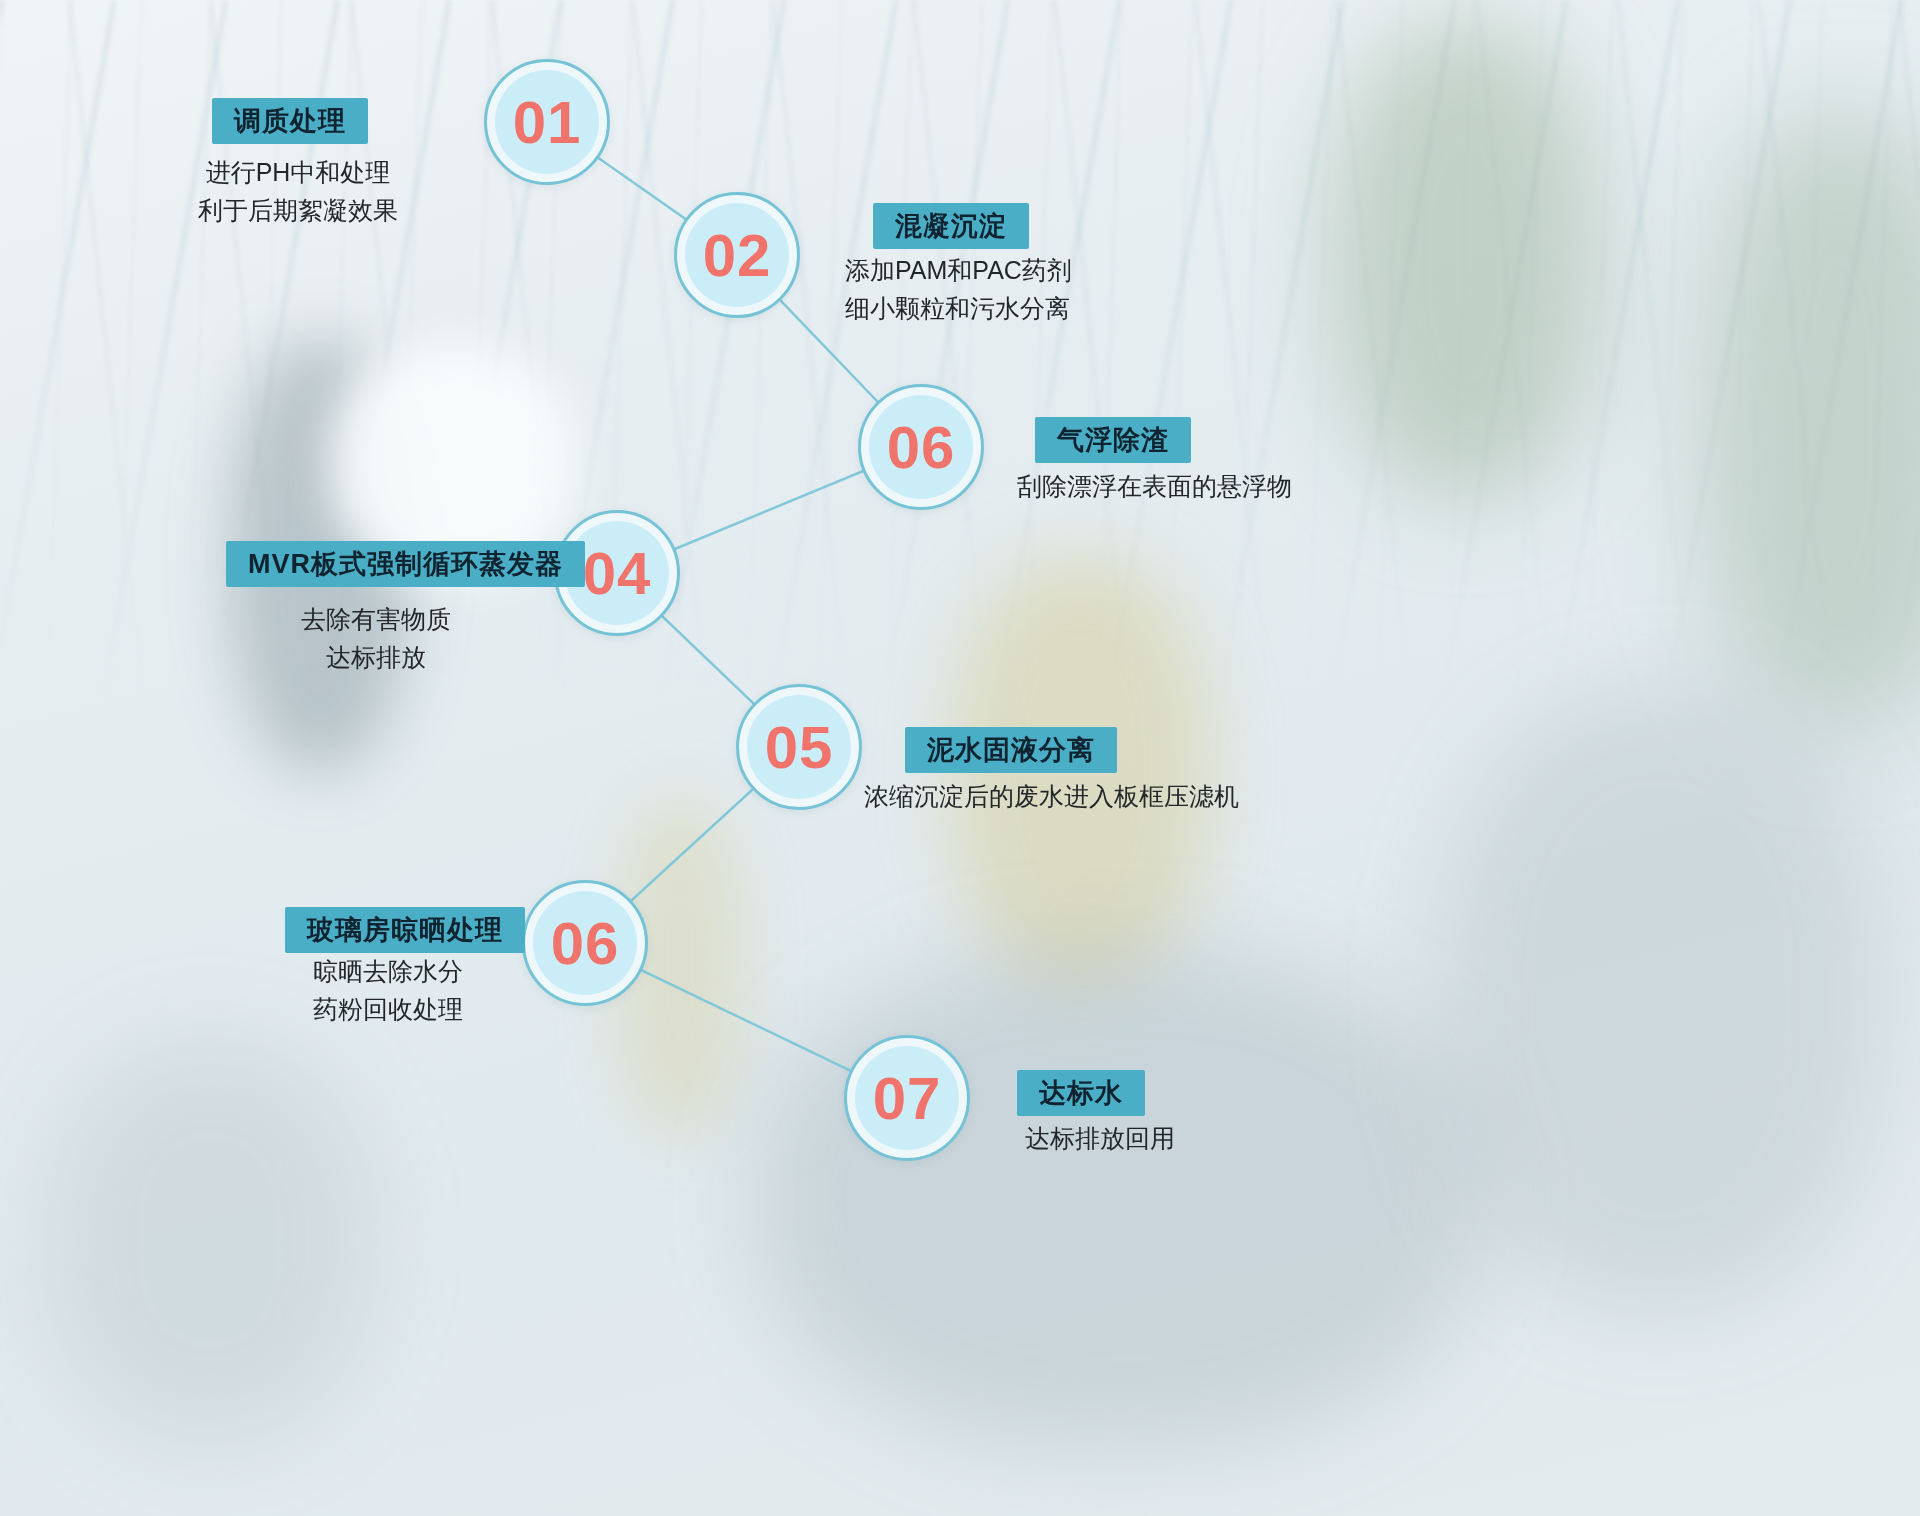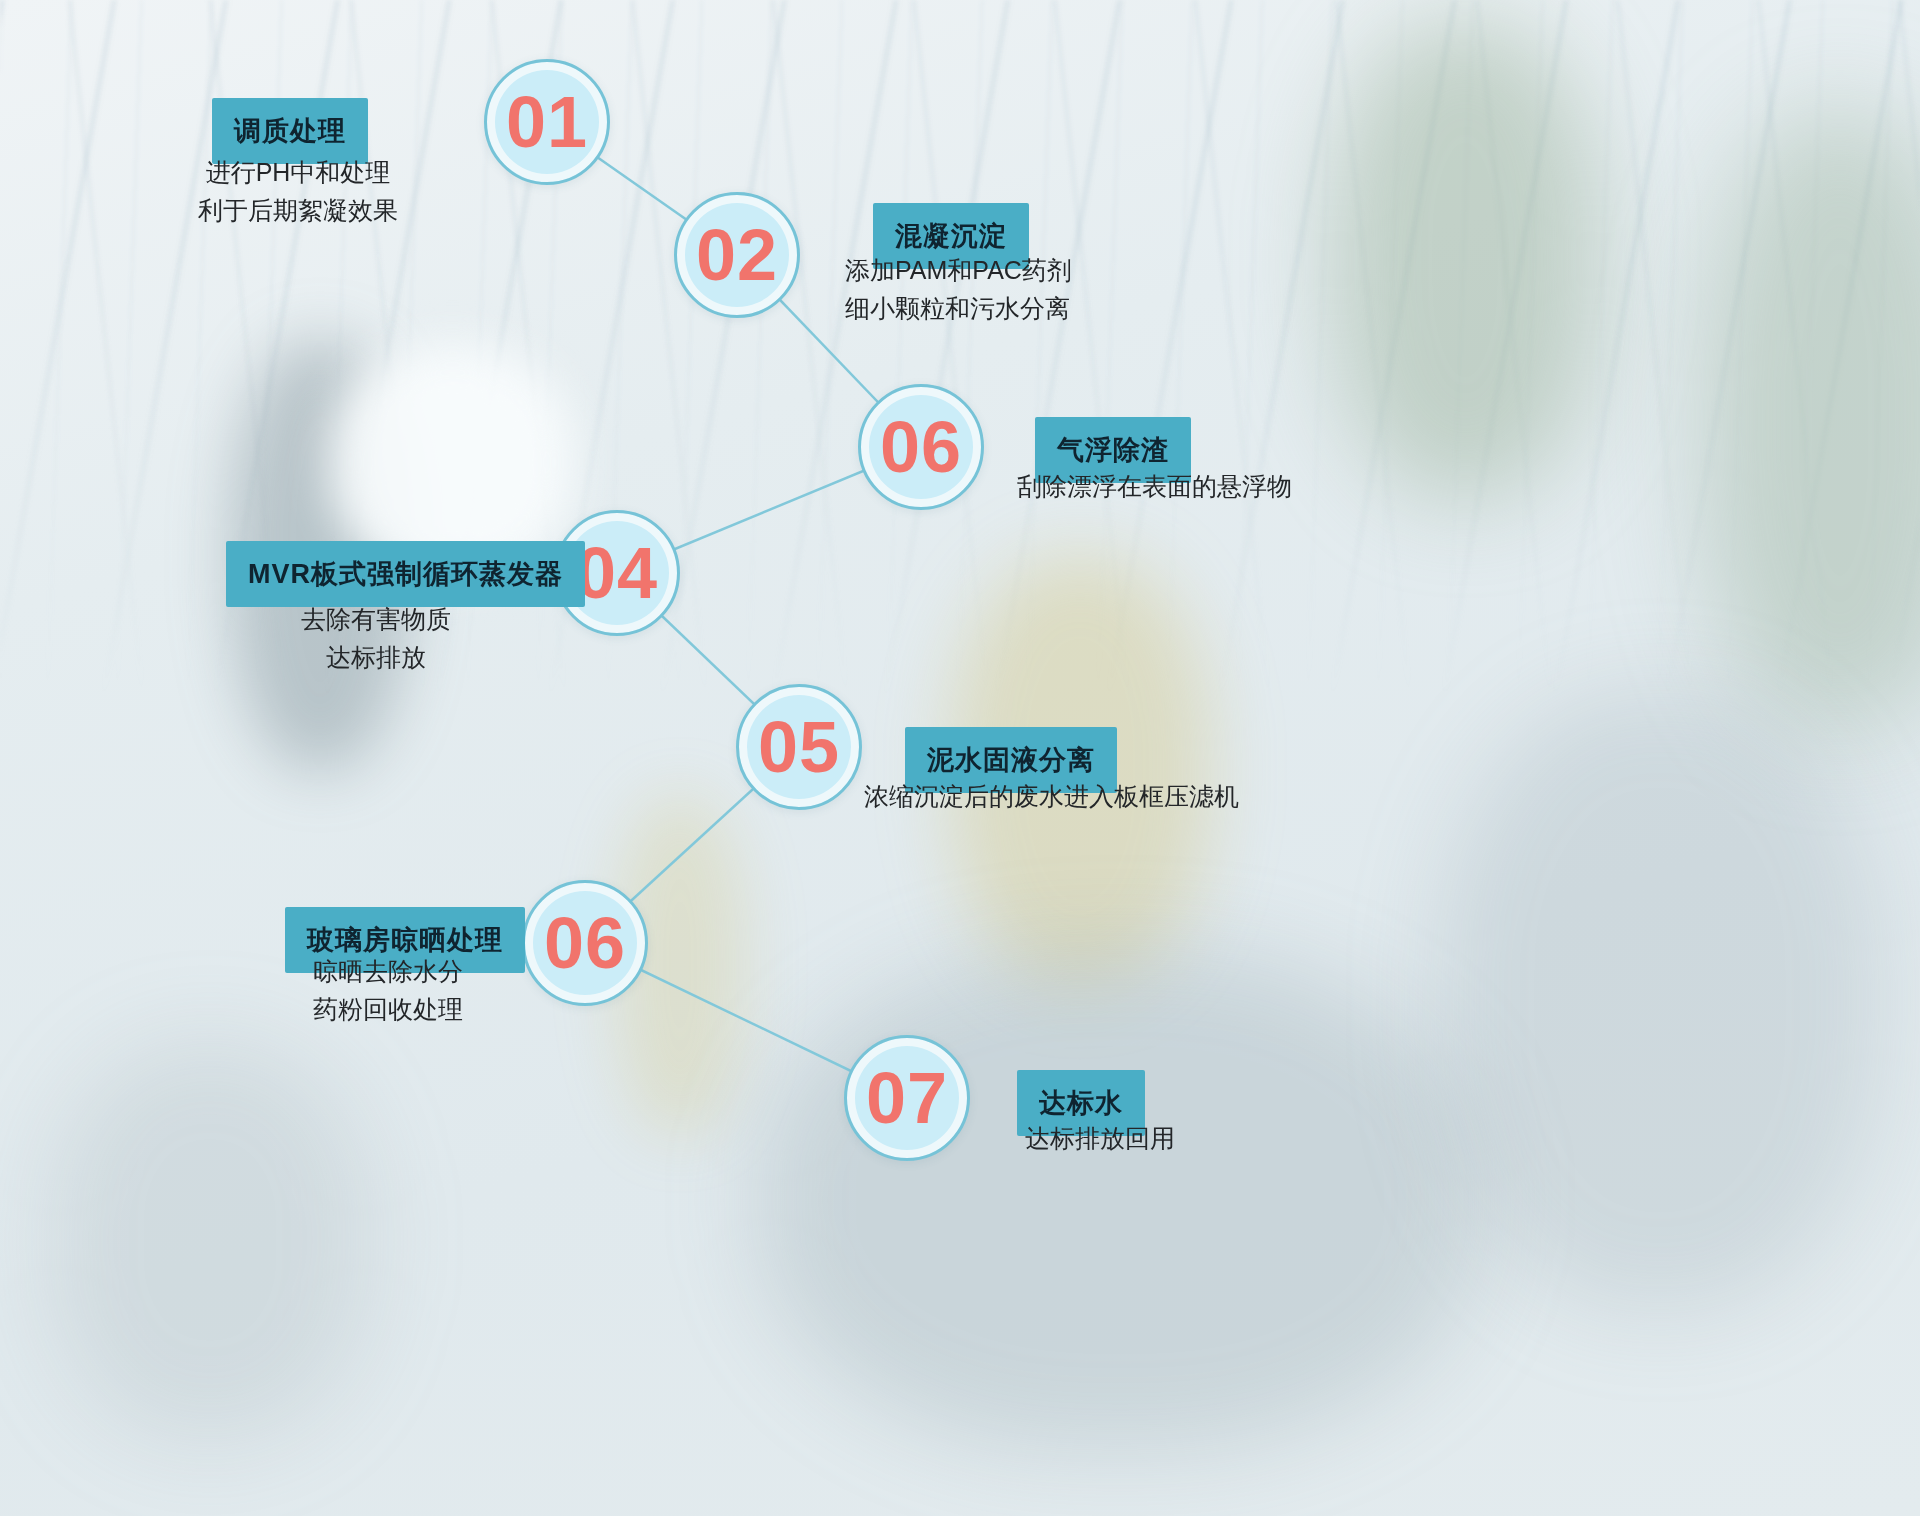--- a/index.html
+++ b/index.html
@@ -43,38 +43,38 @@
   
   .circle {
     position: absolute; z-index: 2;
     width: 126px; height: 126px; border-radius: 50%;
     background: var(--circle-fill, #cbedf8);
     border: 3px solid var(--circle-border, #76c3d7);
     box-shadow: inset 0 0 0 8px var(--circle-ring, #eef8fb), 0 2px 10px rgba(60,110,130,0.10);
     display: flex; align-items: center; justify-content: center;
   }
   .num {
-    font-size: 72px; font-weight: bold; letter-spacing: 1px;
+    font-size: 60px; font-weight: bold; letter-spacing: 1px;
     color: var(--number, #f1746c);
   }
   .c1 { left: 484px; top: 59px;  }
   .c2 { left: 674px; top: 192px; }
   .c3 { left: 858px; top: 384px; }
   .c4 { left: 554px; top: 510px; }
   .c5 { left: 736px; top: 684px; }
   .c6 { left: 522px; top: 880px; }
   .c7 { left: 844px; top: 1035px;}
 
   
   .label {
     position: absolute; z-index: 2;
     background: var(--label-bg, #4aaec6);
     color: var(--label-text, #0f2430);
     font-size: 27px; font-weight: bold; letter-spacing: 1px;
-    line-height: 1.35; padding: 15px 22px; border-radius: 2px;
+    line-height: 1.35; padding: 5px 22px; border-radius: 2px;
     white-space: nowrap;
   }
   .l1 { left: 212px;  top: 98px;   }
   .l2 { left: 873px;  top: 203px;  }
   .l3 { left: 1035px; top: 417px;  }
   .l4 { left: 226px;  top: 541px;  }
   .l5 { left: 905px;  top: 727px;  }
   .l6 { left: 285px;  top: 907px;  }
   .l7 { left: 1017px; top: 1070px; }
 

